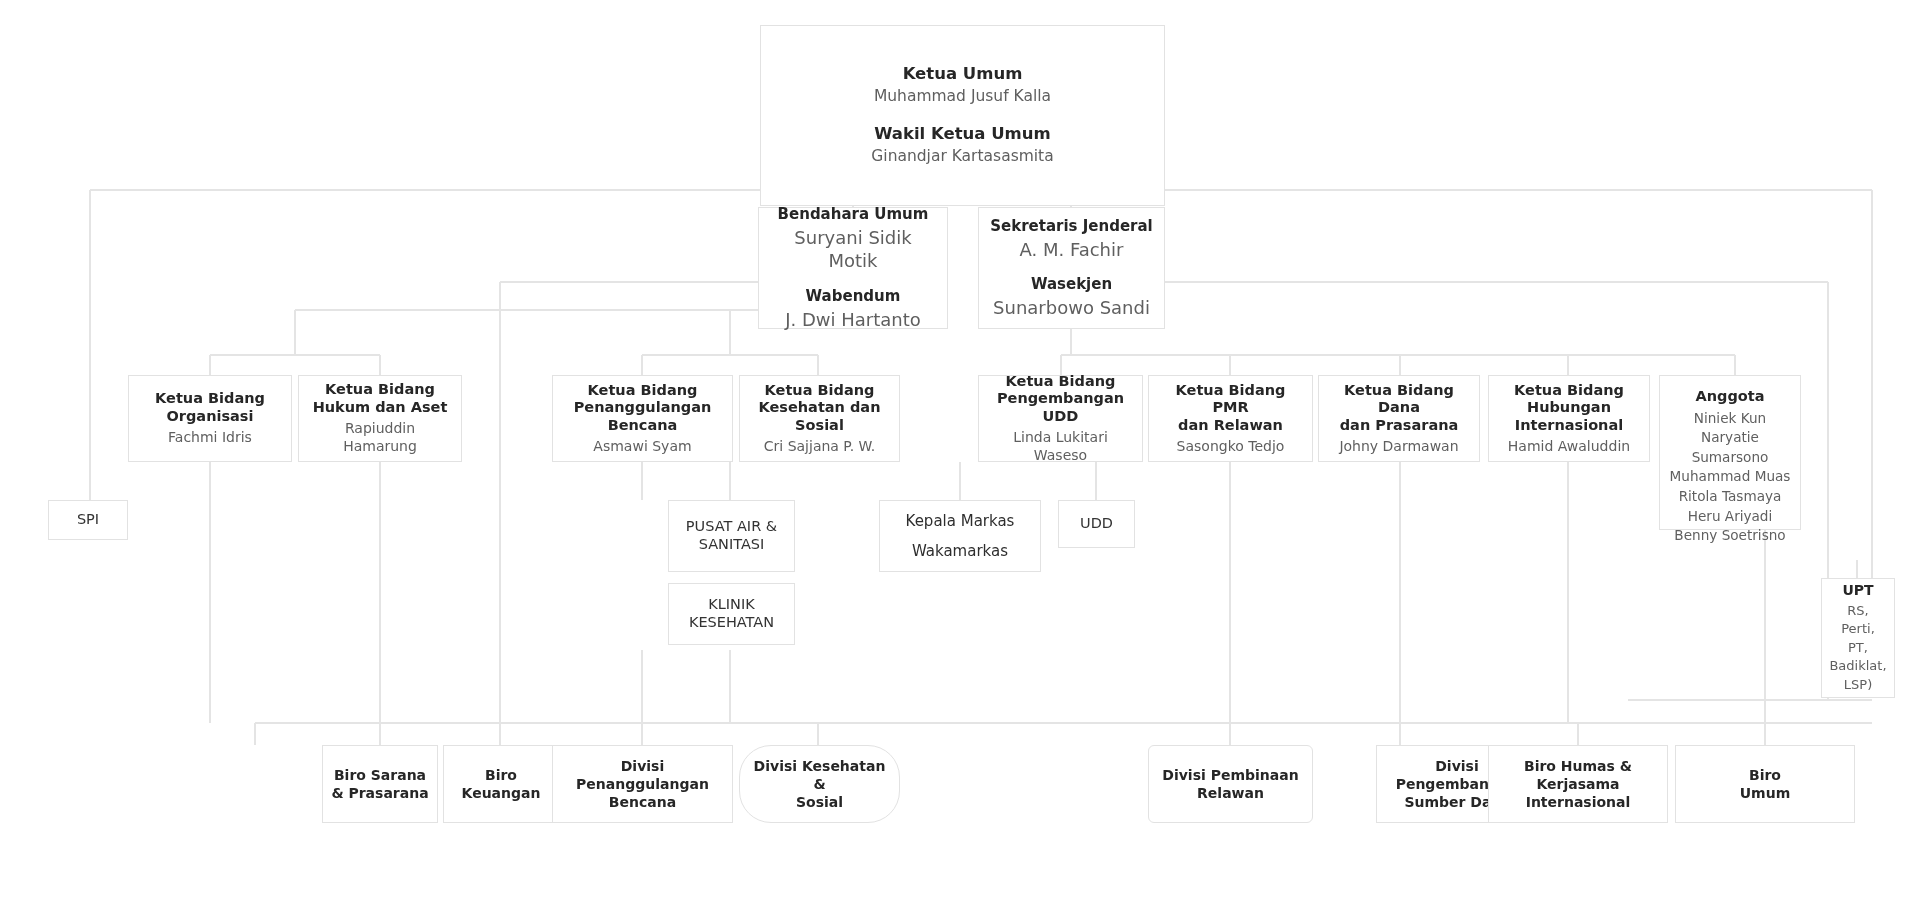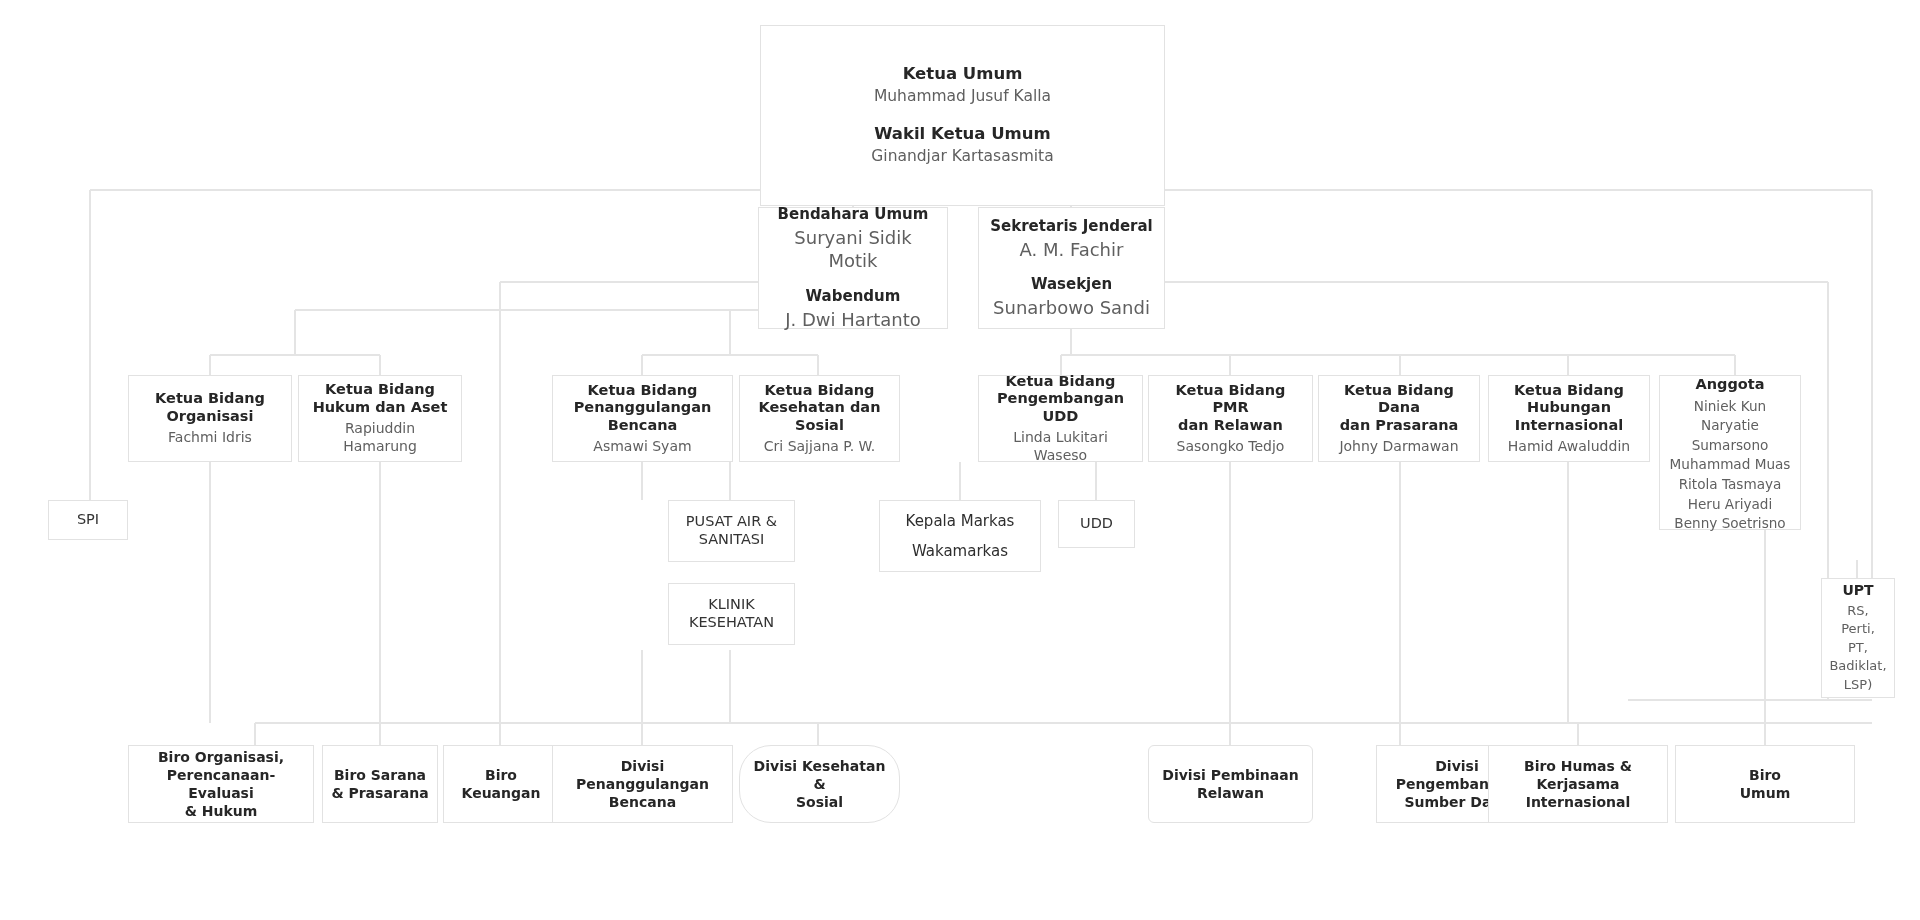--- a/index.html
+++ b/index.html
@@ -234,35 +234,35 @@
 dan Prasarana</div>
     <div class="nm">Johny Darmawan</div>
   </div>
 
   <div class="node" style="left:1488px; top:375px; width:162px; height:87px;">
     <div class="ttl">Ketua Bidang
 Hubungan Internasional</div>
     <div class="nm">Hamid Awaluddin</div>
   </div>
 
-  <div class="node members" style="left:1659px; top:375px; width:142px; height:155px; justify-content:flex-start; padding-top:0;">
+  <div class="node members" style="left:1659px; top:375px; width:142px; height:155px; justify-content:flex-start; padding-top:12px;">
     <div class="ttl">Anggota</div>
     <div class="nm">Niniek Kun Naryatie
 Sumarsono
 Muhammad Muas
 Ritola Tasmaya
 Heru Ariyadi
 Benny Soetrisno</div>
   </div>
 
   <div class="node plain" style="left:48px; top:500px; width:80px; height:40px;">
     <div class="ttl">SPI</div>
   </div>
 
-  <div class="node plain" style="left:668px; top:500px; width:127px; height:62px;">
+  <div class="node plain" style="left:668px; top:500px; width:127px; height:72px;">
     <div class="ttl">PUSAT AIR &amp;
 SANITASI</div>
   </div>
 
   <div class="node plain" style="left:668px; top:583px; width:127px; height:62px;">
     <div class="ttl">KLINIK
 KESEHATAN</div>
   </div>
 
   <div class="node markas" style="left:879px; top:500px; width:162px; height:72px;">
@@ -275,25 +275,20 @@
   </div>
 
   <div class="node unit" style="left:1821px; top:578px; width:74px; height:120px;">
     <div class="ttl">UPT</div>
     <div class="nm">RS, Perti,
 PT,
 Badiklat,
 LSP)</div>
   </div>
 
-  <div class="node div" style="left:128px; top:745px; width:186px; height:78px;">
-    <div class="ttl">Biro Organisasi,
-Perencanaan-Evaluasi
-&amp; Hukum</div>
-  </div>
 
   <div class="node div" style="left:322px; top:745px; width:116px; height:78px;">
     <div class="ttl">Biro Sarana
 &amp; Prasarana</div>
   </div>
 
   <div class="node div" style="left:443px; top:745px; width:116px; height:78px;">
     <div class="ttl">Biro
 Keuangan</div>
   </div>

